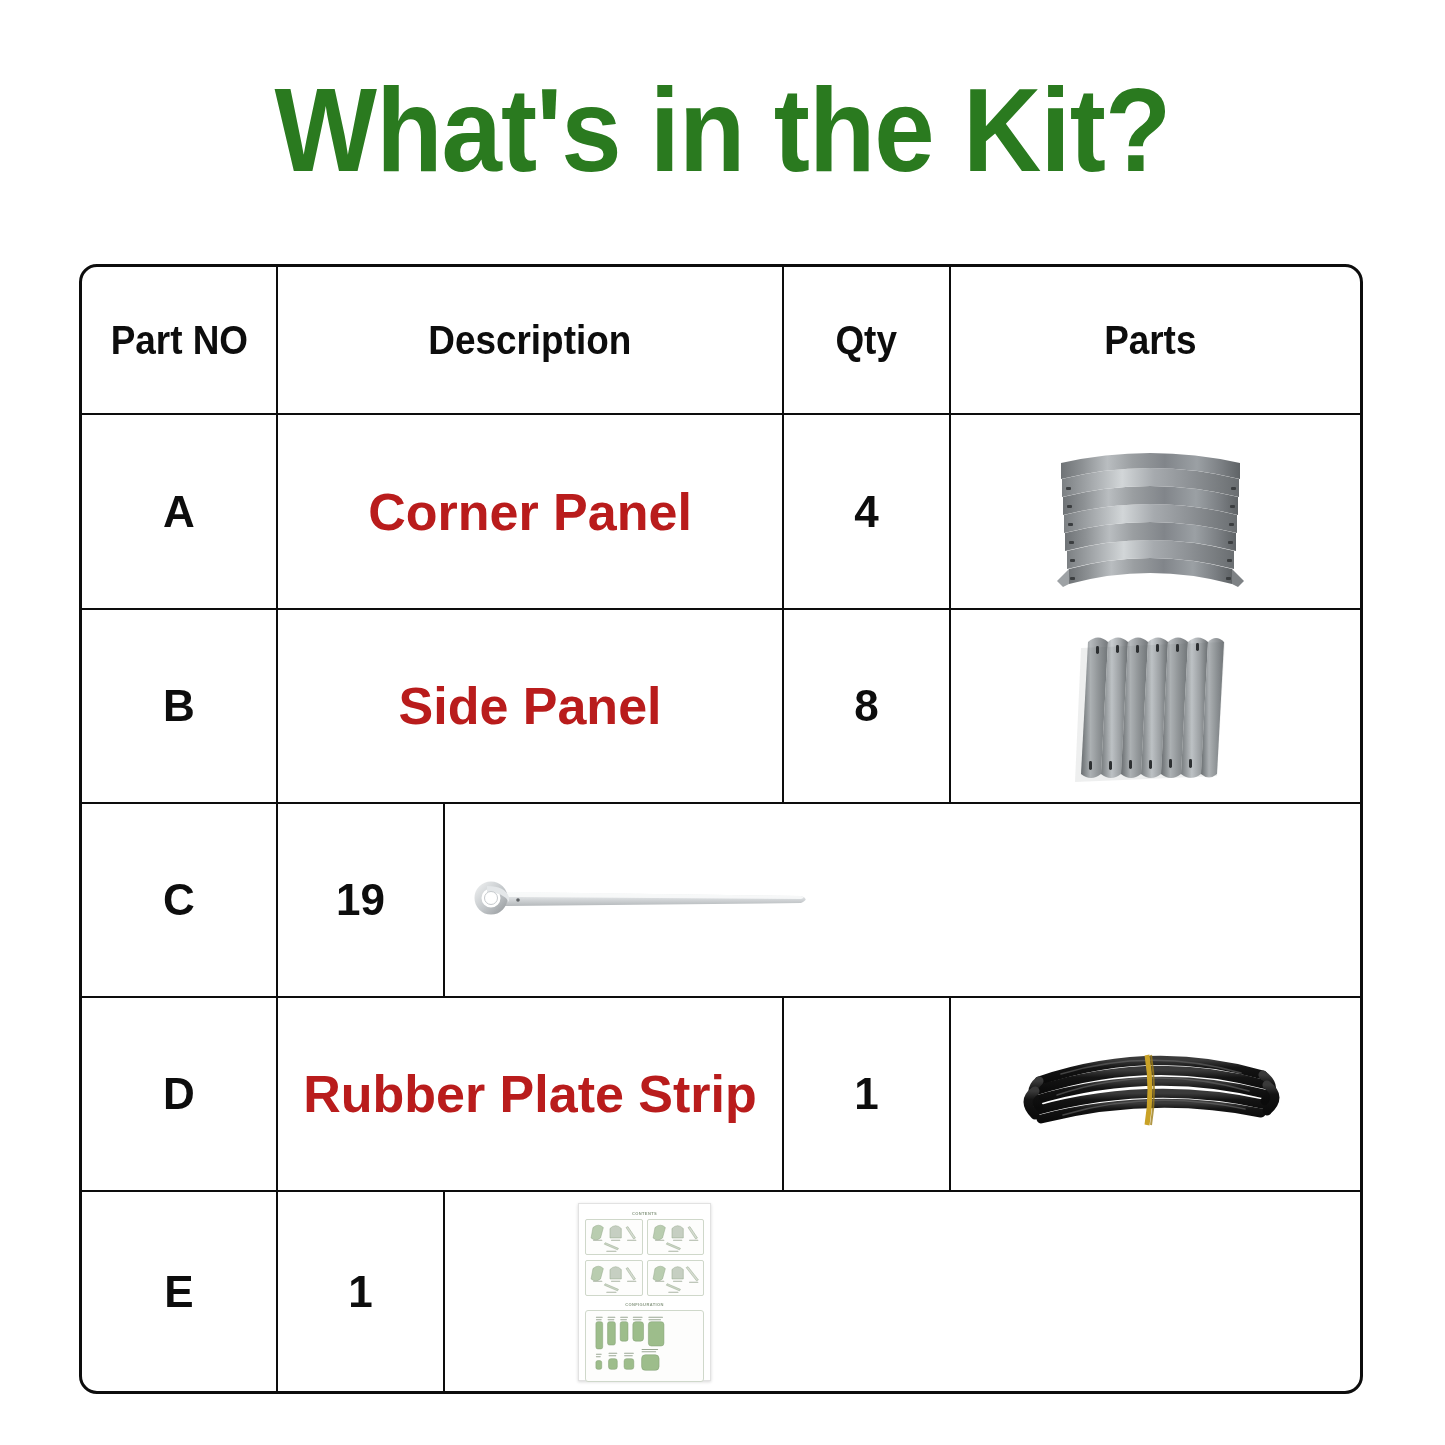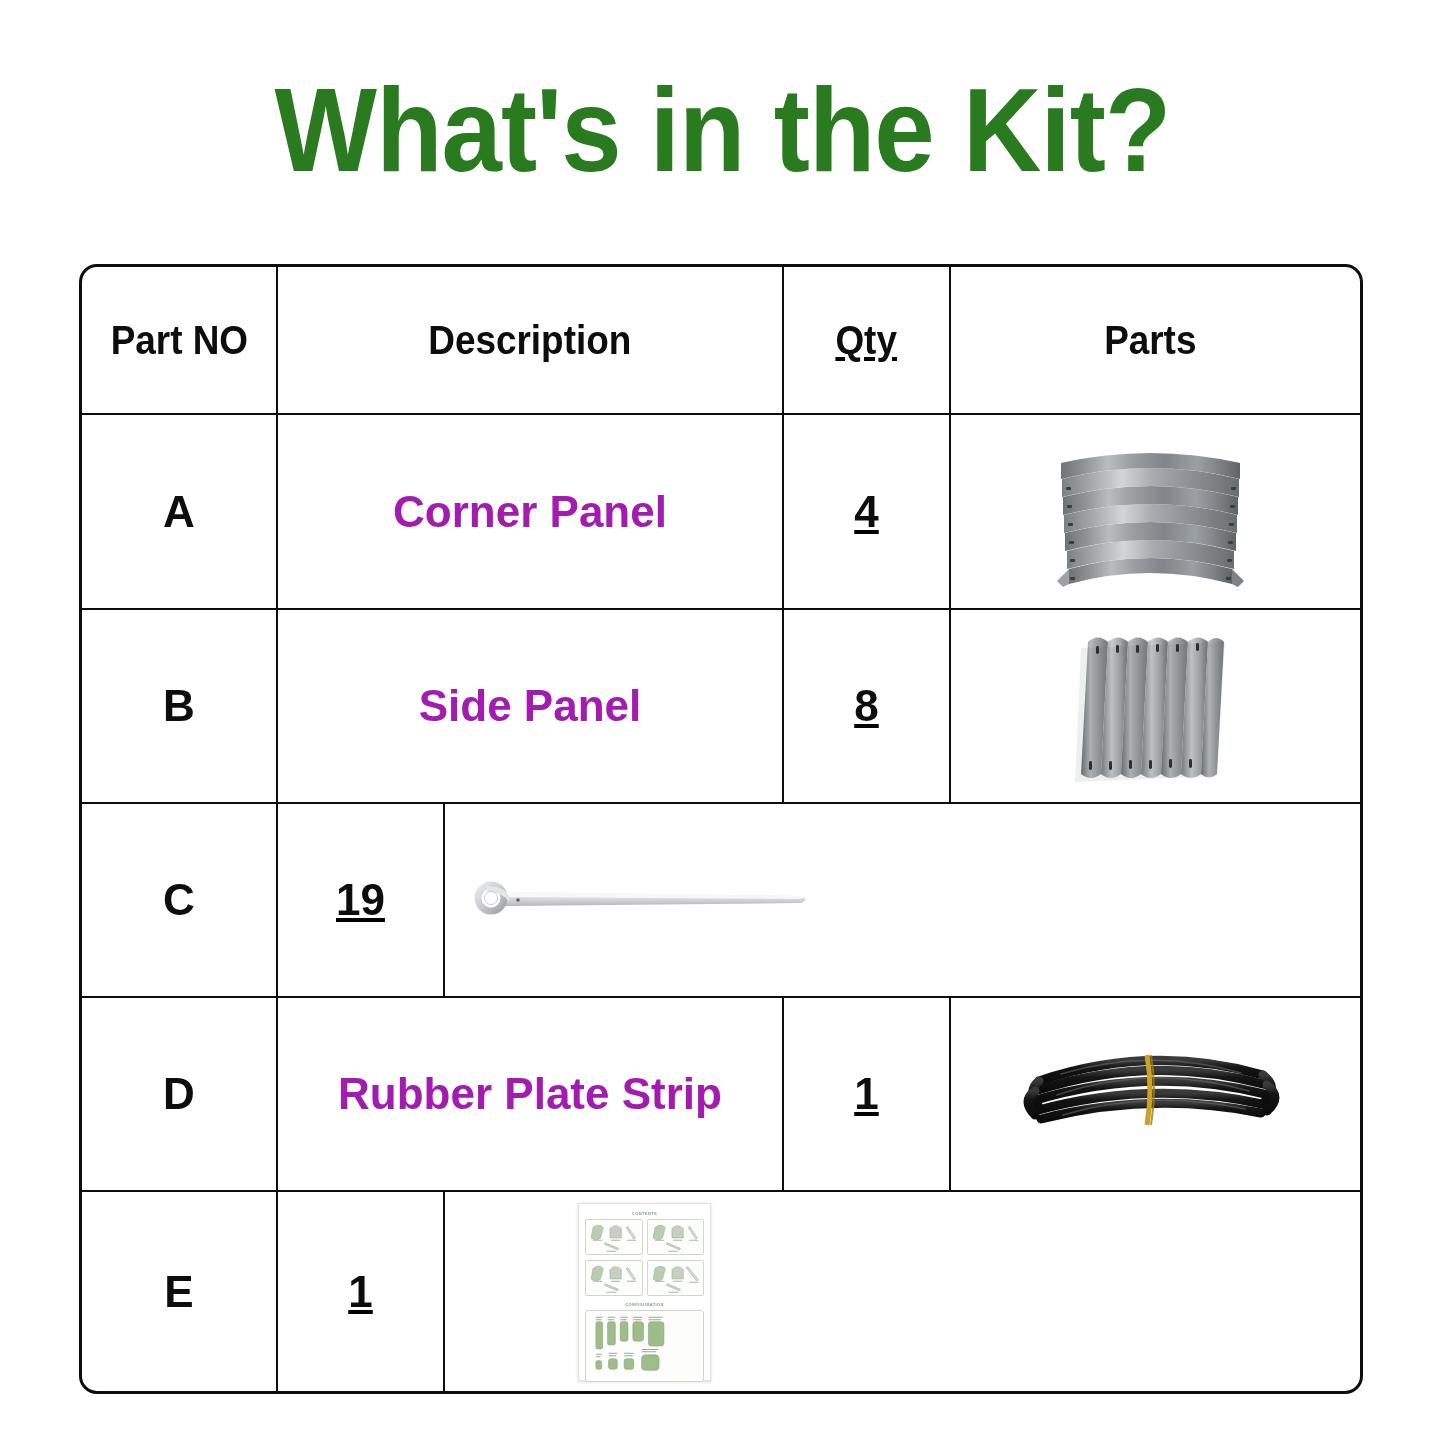--- a/index.html
+++ b/index.html
@@ -70,41 +70,41 @@
     align-items: center;
     justify-content: center;
     border-right: 2px solid #0d0d0d;
     height: 100%;
     position: relative;
   }
   .cell:last-child { border-right: none; }
 
   .c-part  { width: 196px; }
   .c-desc  { width: 506px; }
-  .c-qty   { width: 167px; text-decoration: underline; }
+  .c-qty   { width: 167px; }
   .c-parts { width: 399px; }
 
   .hd-text {
     font-weight: bold;
     font-size: 41px;
     color: #0d0d0d;
     transform: scaleX(0.9);
     white-space: nowrap;
   }
 
   .part-letter {
     font-weight: bold;
     font-size: 44px;
     color: #0d0d0d;
   }
 
   .desc-text {
     font-weight: bold;
-    font-size: 44px;
-    color: #a21caf;
+    font-size: 52px;
+    color: #b91c1c;
     white-space: nowrap;
   }
 
   .qty-text {
     font-weight: bold;
     font-size: 44px;
     color: #0d0d0d;
   }
 
   .part-img {

